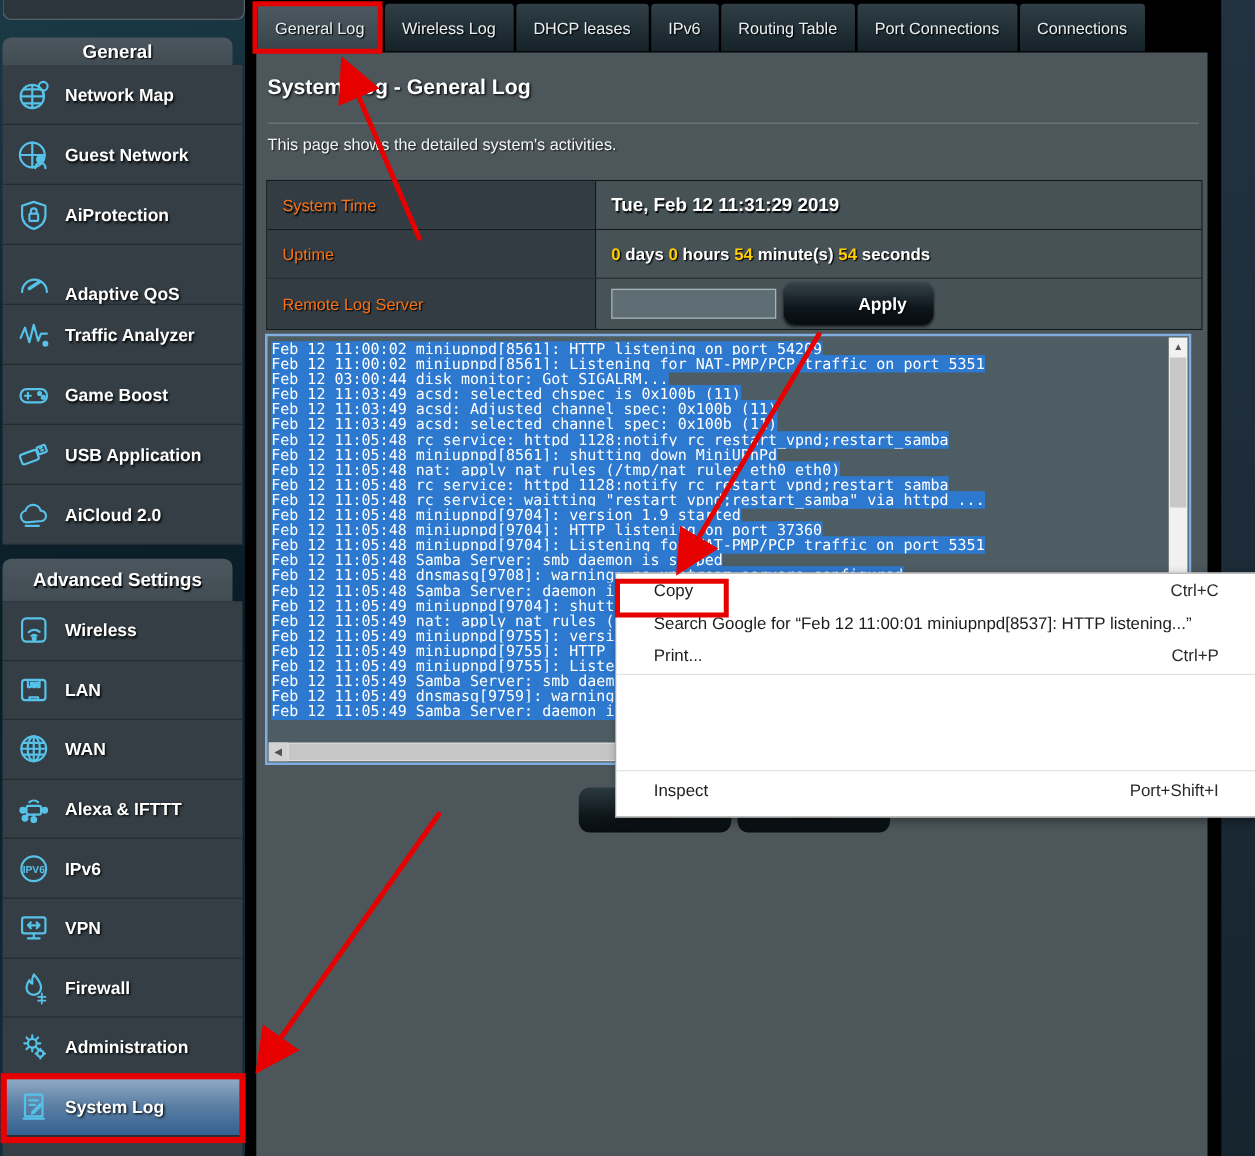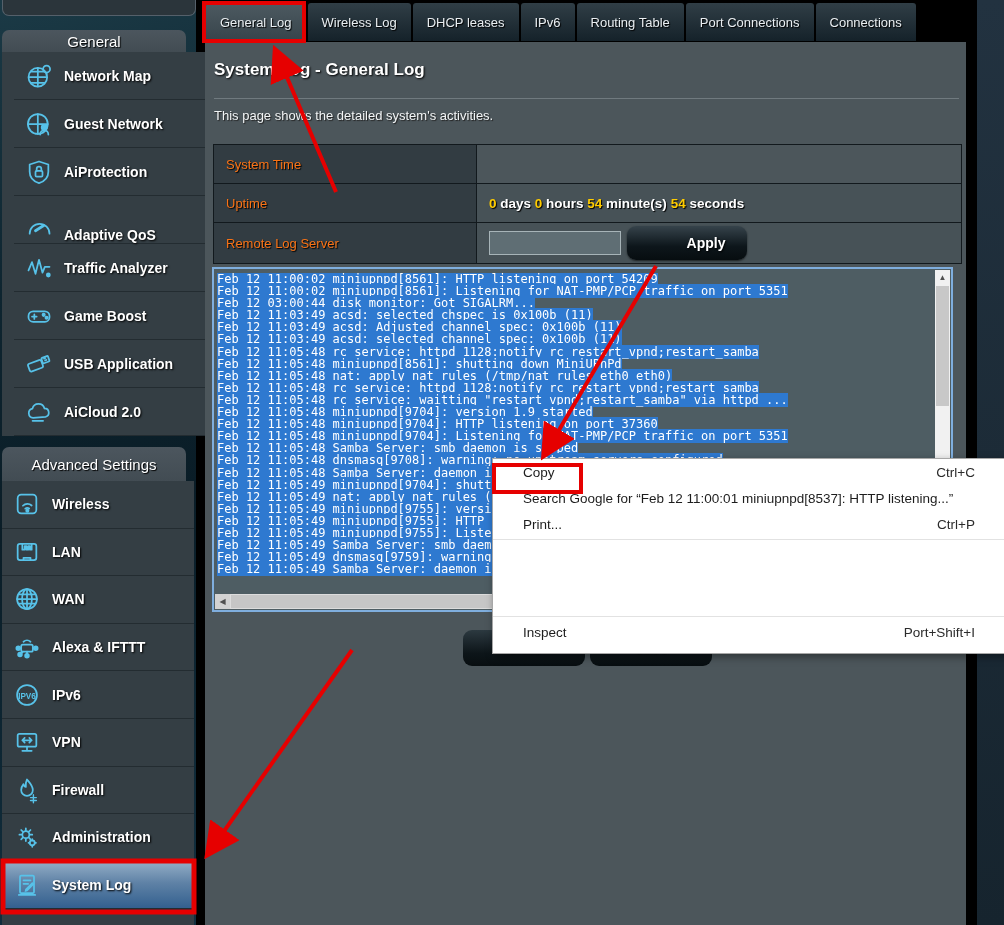--- a/index.html
+++ b/index.html
@@ -8,21 +8,21 @@
 
   
   #side-bg{position:absolute;left:0;top:0;width:196px;height:925px;
     background:linear-gradient(165deg,#1b3a46 0%,#0e2530 30%,#0a1d27 55%,#113040 100%);}
 
   
   .side-box{position:absolute;left:2px;width:192px;}
   #top-stub{top:0;height:15px;background:#2b353b;border:1px solid #55606a;border-top:none;
     border-radius:0 0 7px 7px;}
   .sec-header{position:absolute;left:2px;width:184px;background:linear-gradient(#4c565e,#424c53);
-    color:#fff;font-weight:normal;font-size:15px;display:flex;align-items:center;justify-content:center;
+    color:#fff;font-weight:bold;font-size:15px;display:flex;align-items:center;justify-content:center;
     border-radius:7px 7px 0 0;text-shadow:1px 1px 1px #000;}
   .sec-items{position:absolute;left:2px;width:192px;background:#343e44;}
   .nav-item{height:47px;display:flex;align-items:center;gap:11px;padding-left:11px;
     border-bottom:1px solid #232c31;box-sizing:border-box;cursor:pointer;}
   .nav-item .lbl{color:#fff;font-weight:bold;font-size:14px;text-shadow:1px 1px 2px #000;}
   .nav-item svg{flex:0 0 auto;}
   .nav-item.selected{background:linear-gradient(180deg,#93adc6 0%,#5f82a6 45%,#33608f 100%);}
   #bottom-stub{position:absolute;left:2px;top:911px;width:192px;height:14px;background:#343e44;}
 
   
@@ -96,21 +96,21 @@
   
   #annot{position:absolute;left:0;top:0;width:1004px;height:925px;z-index:90;pointer-events:none;}
 </style>
 </head>
 <body>
 
 <div id="side-bg"></div>
 <div id="top-stub" class="side-box"></div>
 <div id="sidebar">
     <div class="sec-header" style="top: 30px; height: 22px;">General</div>
-    <div class="sec-items" style="top: 52px; padding-left: 12px;">
+    <div class="sec-items" style="top: 52px;">
       <div class="nav-item" style="height: 48px;">
         <svg width="28" height="28" viewBox="0 0 24 24" fill="none" stroke="#57c2e9" stroke-width="1.5" stroke-linecap="round" stroke-linejoin="round">
           <circle cx="11" cy="13" r="8"></circle>
           <path d="M3.5 13h15M11 5.2v15.6M5.5 8.2h11M5.5 17.8h11"></path>
           <circle cx="18.5" cy="6" r="3"></circle>
           <path d="M18.5 9v2.5"></path>
         </svg>
         <span class="lbl">Network Map</span>
       </div>
       <div class="nav-item" style="height: 48px;">
@@ -263,20 +263,23 @@
   </div>
 
 <div id="content">
   <div id="page-title">System Log - General Log</div>
   <div id="title-rule"></div>
   <div id="page-desc">This page shows the detailed system's activities.</div>
 
   <div id="info-table">
     <div class="irow r1">
       <div class="icell-l">System Time</div>
+      <div class="icell-r">
+          <span id="system-time-value">Tue, Feb 12  11:31:29  2019</span>
+        </div>
     </div>
     <div class="irow r2">
       <div class="icell-l">Uptime</div>
       <div class="icell-r">
           <span id="uptime-value"><span class="num" style="color: rgb(255, 204, 0);">0</span><span> days </span><span class="num" style="color: rgb(255, 204, 0);">0</span><span> hours </span><span class="num" style="color: rgb(255, 204, 0);">54</span><span> minute(s) </span><span class="num" style="color: rgb(255, 204, 0);">54</span><span> seconds</span></span>
         </div>
     </div>
     <div class="irow r3">
       <div class="icell-l">Remote Log Server</div>
       <div class="icell-r">

